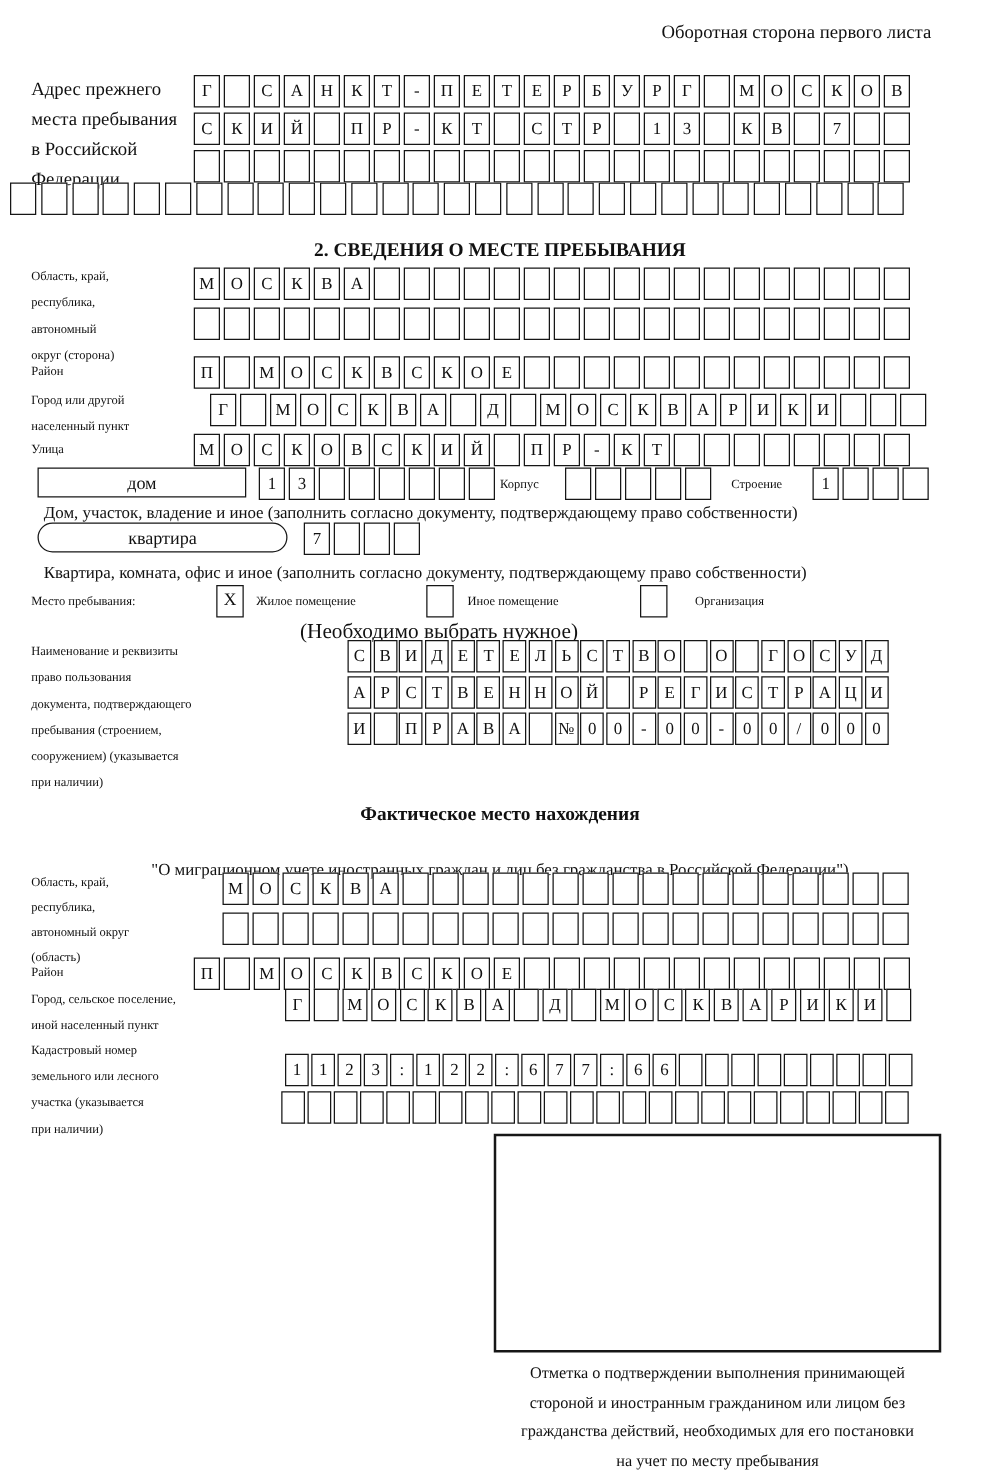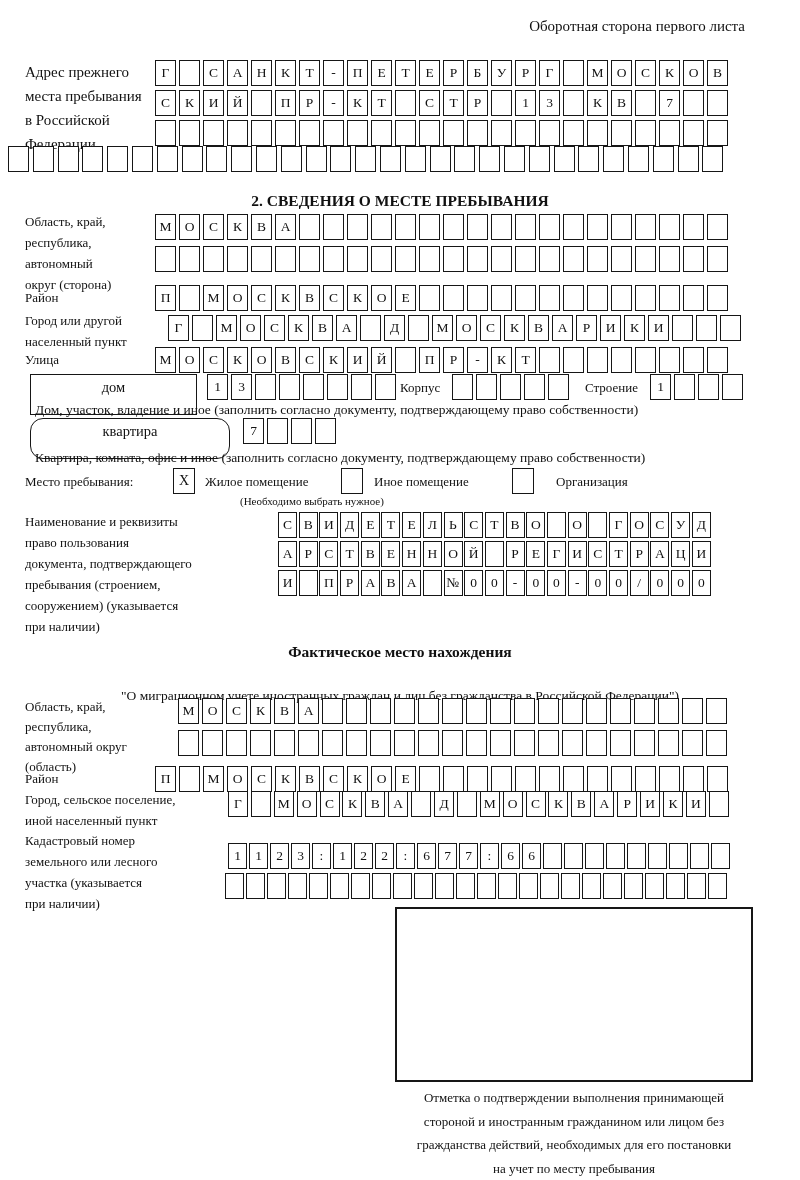--- a/index.html
+++ b/index.html
@@ -1,28 +1,28 @@
 <!DOCTYPE html>
 <html><head>
 <meta charset="utf-8">
 <style>
   html,body{margin:0;padding:0;background:#fff;}
   #page{position:relative;width:800px;height:1180px;background:#fff;
         font-family:"Liberation Serif","DejaVu Serif",serif;color:#111;overflow:hidden;}
   .abs{position:absolute;}
-  .lbl{position:absolute;font-size:13px;line-height:21px;white-space:nowrap;}
+  .lbl{position:absolute;font-size:10px;line-height:21px;white-space:nowrap;}
   .lbl div{white-space:nowrap;}
   .row{position:absolute;display:flex;}
   .cell{box-sizing:content-box;width:19px;height:24px;border:1.5px solid #161616;margin-right:3px;
         font-size:13.5px;line-height:24px;text-align:center;background:#fff;}
   .row.full .cell{margin-right:3.8px;}
   .row.doc .cell{width:17px;margin-right:1.7px;}
   .row.kad .cell{width:17px;margin-right:2px;}
   .row.gf  .cell{width:18px;margin-right:2.9px;}
-  .widebox{position:absolute;box-sizing:border-box;height:41px;border:1.5px solid #161616;
+  .widebox{position:absolute;box-sizing:border-box;height:24px;border:1.5px solid #161616;
            font-size:14.5px;line-height:24px;text-align:center;background:#fff;}
   .checkbox{position:absolute;box-sizing:content-box;width:20px;height:24px;border:1.5px solid #161616;
             font-size:14px;line-height:24px;text-align:center;background:#fff;}
   .note{position:absolute;font-size:13.2px;white-space:nowrap;}
   .center{left:0;width:800px;text-align:center;}
   .title{position:absolute;font-weight:bold;font-size:15.5px;}
   .caption-lines div{white-space:nowrap;}
 </style>
 </head>
 <body>
@@ -332,21 +332,21 @@
     </div>
   <div class="note" style="left:35px;top:450px;font-size:13.5px;">Квартира, комната, офис и иное (заполнить согласно документу, подтверждающему право собственности)</div>
 
   <div class="lbl" style="left:25px;top:471px;">Место пребывания:</div>
   <div class="checkbox" style="left:173px;top:468px;">X</div>
   <div class="lbl" style="left:205px;top:471px;">Жилое помещение</div>
   <div class="checkbox" style="left:341px;top:468px;"></div>
   <div class="lbl" style="left:374px;top:471px;">Иное помещение</div>
   <div class="checkbox" style="left:512px;top:468px;"></div>
   <div class="lbl" style="left:556px;top:471px;">Организация</div>
-  <div class="note" style="left:240px;top:495px;font-size:11px;">(Необходимо выбрать нужное)</div>
+  <div class="note" style="left:240px;top:495px;font-size:17px;">(Необходимо выбрать нужное)</div>
 
   <div class="lbl" style="left:25px;top:511px;">
     <div>Наименование и реквизиты</div>
     <div>право пользования</div>
     <div>документа, подтверждающего</div>
     <div>пребывания (строением,</div>
     <div>сооружением) (указывается</div>
     <div>при наличии)</div>
   </div>
   <div class="row doc" style="left:278px;top:512px;">

